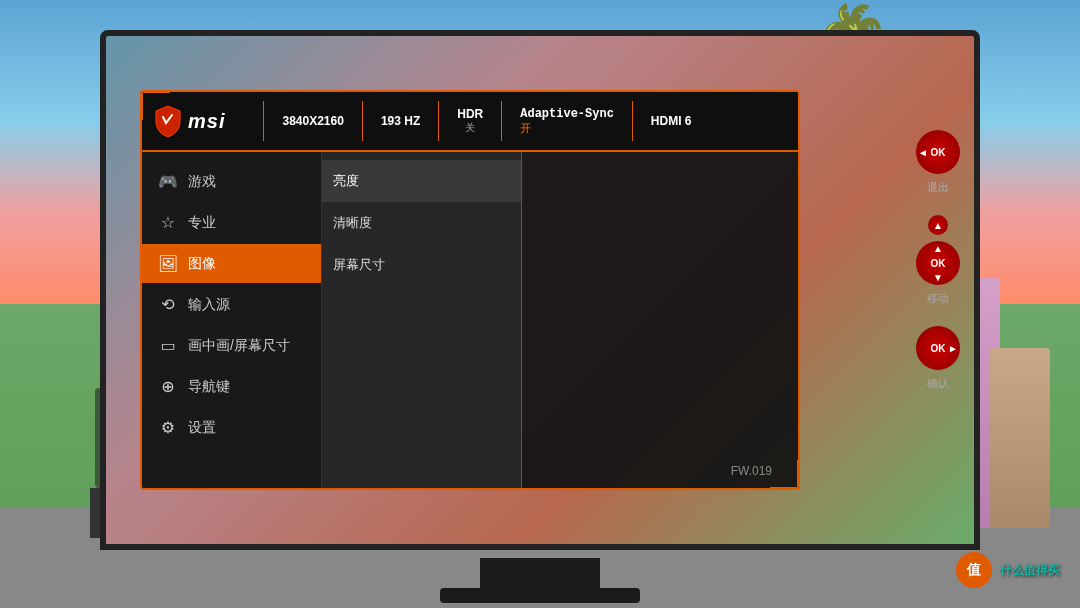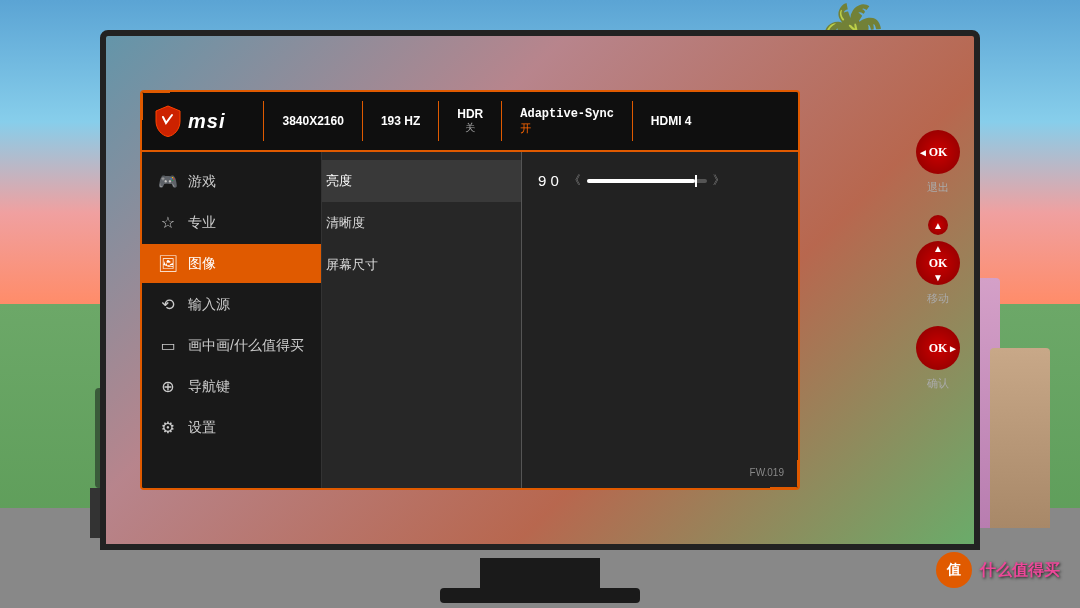--- a/index.html
+++ b/index.html
@@ -193,21 +193,21 @@
 
     
     .settings-panel {
       width: 200px;
       background: rgba(40, 40, 40, 0.95);
       padding: 8px 0;
       border-right: 1px solid #555;
     }
 
     .setting-item {
-      padding: 12px 4px;
+      padding: 12px 11px;
       color: #ddd;
       font-size: 13px;
       cursor: pointer;
     }
     .setting-item.active {
       background: rgba(60,60,60,0.9);
       color: white;
     }
 
     
@@ -295,24 +295,23 @@
       background: radial-gradient(circle, #cc0000, #880000);
       display: flex;
       align-items: center;
       justify-content: center;
       position: relative;
       cursor: pointer;
     }
 
     .ctrl-btn .ok-label {
       color: white;
-      font-size: 12px;
+      font-size: 10px;
       font-weight: bold;
       position: absolute;
-      font-family: Liberation Serif, serif;
     }
 
     .ctrl-btn-arrow {
       position: absolute;
       color: white;
       font-size: 10px;
     }
     .arrow-up { top: 2px; left: 50%; transform: translateX(-50%); }
     .arrow-down { bottom: 2px; left: 50%; transform: translateX(-50%); }
     .arrow-left { left: 2px; top: 50%; transform: translateY(-50%); }
@@ -335,23 +334,23 @@
       justify-content: center;
       color: white;
       font-size: 10px;
       cursor: pointer;
       margin-bottom: 2px;
     }
 
     .fw-version {
       position: absolute;
       bottom: 10px;
-      right: 14px;
+      right: 26px;
       color: #888;
-      font-size: 10px;
+      font-size: 12px;
     }
 
     
     .watermark {
       position: absolute;
       bottom: 20px;
       right: 20px;
       z-index: 10;
       display: flex;
       align-items: center;
@@ -363,22 +362,22 @@
       background: #e05a00;
       border-radius: 50%;
       display: flex;
       align-items: center;
       justify-content: center;
       color: white;
       font-size: 14px;
       font-weight: bold;
     }
     .watermark-text {
-      color: #ec4899;
-      font-size: 16px;
+      color: #14b8a6;
+      font-size: 12px;
       font-weight: bold;
       text-shadow: 1px 1px 3px rgba(0,0,0,0.8);
     }
 
     
     .osd-corner-tl {
       position: absolute;
       top: -2px;
       left: -2px;
       width: 30px;
@@ -491,21 +490,21 @@
       <div class="status-divider"></div>
 
       <div class="adaptive-sync-item">
         <span class="top-line">Adaptive-Sync</span>
         <span class="bottom-line">开</span>
       </div>
 
       <div class="status-divider"></div>
 
       <div class="status-item">
-        <span class="value">HDMI 4</span>
+        <span class="value">HDMI 6</span>
       </div>
     </div>
 
     <div class="osd-content">
 
       <div class="sidebar">
         <div class="sidebar-item">
           <span class="sidebar-icon">🎮</span>
           <span>游戏</span>
         </div>
@@ -516,21 +515,21 @@
         <div class="sidebar-item active">
           <span class="sidebar-icon">🖼</span>
           <span>图像</span>
         </div>
         <div class="sidebar-item">
           <span class="sidebar-icon">⟲</span>
           <span>输入源</span>
         </div>
         <div class="sidebar-item">
           <span class="sidebar-icon">▭</span>
-          <span>画中画/什么值得买</span>
+          <span>画中画/屏幕尺寸</span>
         </div>
         <div class="sidebar-item">
           <span class="sidebar-icon">⊕</span>
           <span>导航键</span>
         </div>
         <div class="sidebar-item">
           <span class="sidebar-icon">⚙</span>
           <span>设置</span>
         </div>
       </div>
@@ -540,33 +539,20 @@
           <span>亮度</span>
         </div>
         <div class="setting-item">
           <span>清晰度</span>
         </div>
         <div class="setting-item">
           <span>屏幕尺寸</span>
         </div>
       </div>
 
-      <div class="value-panel">
-        <div class="value-display">
-          <span class="value-number">9 0</span>
-          <div class="slider-container">
-            <span class="slider-arrow">《</span>
-            <div class="slider-track">
-              <div class="slider-fill"></div>
-              <div class="slider-thumb"></div>
-            </div>
-            <span class="slider-end">》</span>
-          </div>
-        </div>
-      </div>
     </div>
 
     <div class="fw-version">FW.019</div>
   </div>
 
   <div class="control-buttons">
 
     <div class="ctrl-group">
       <div class="ctrl-btn">
         <span class="ctrl-btn-arrow arrow-left">◄</span>

